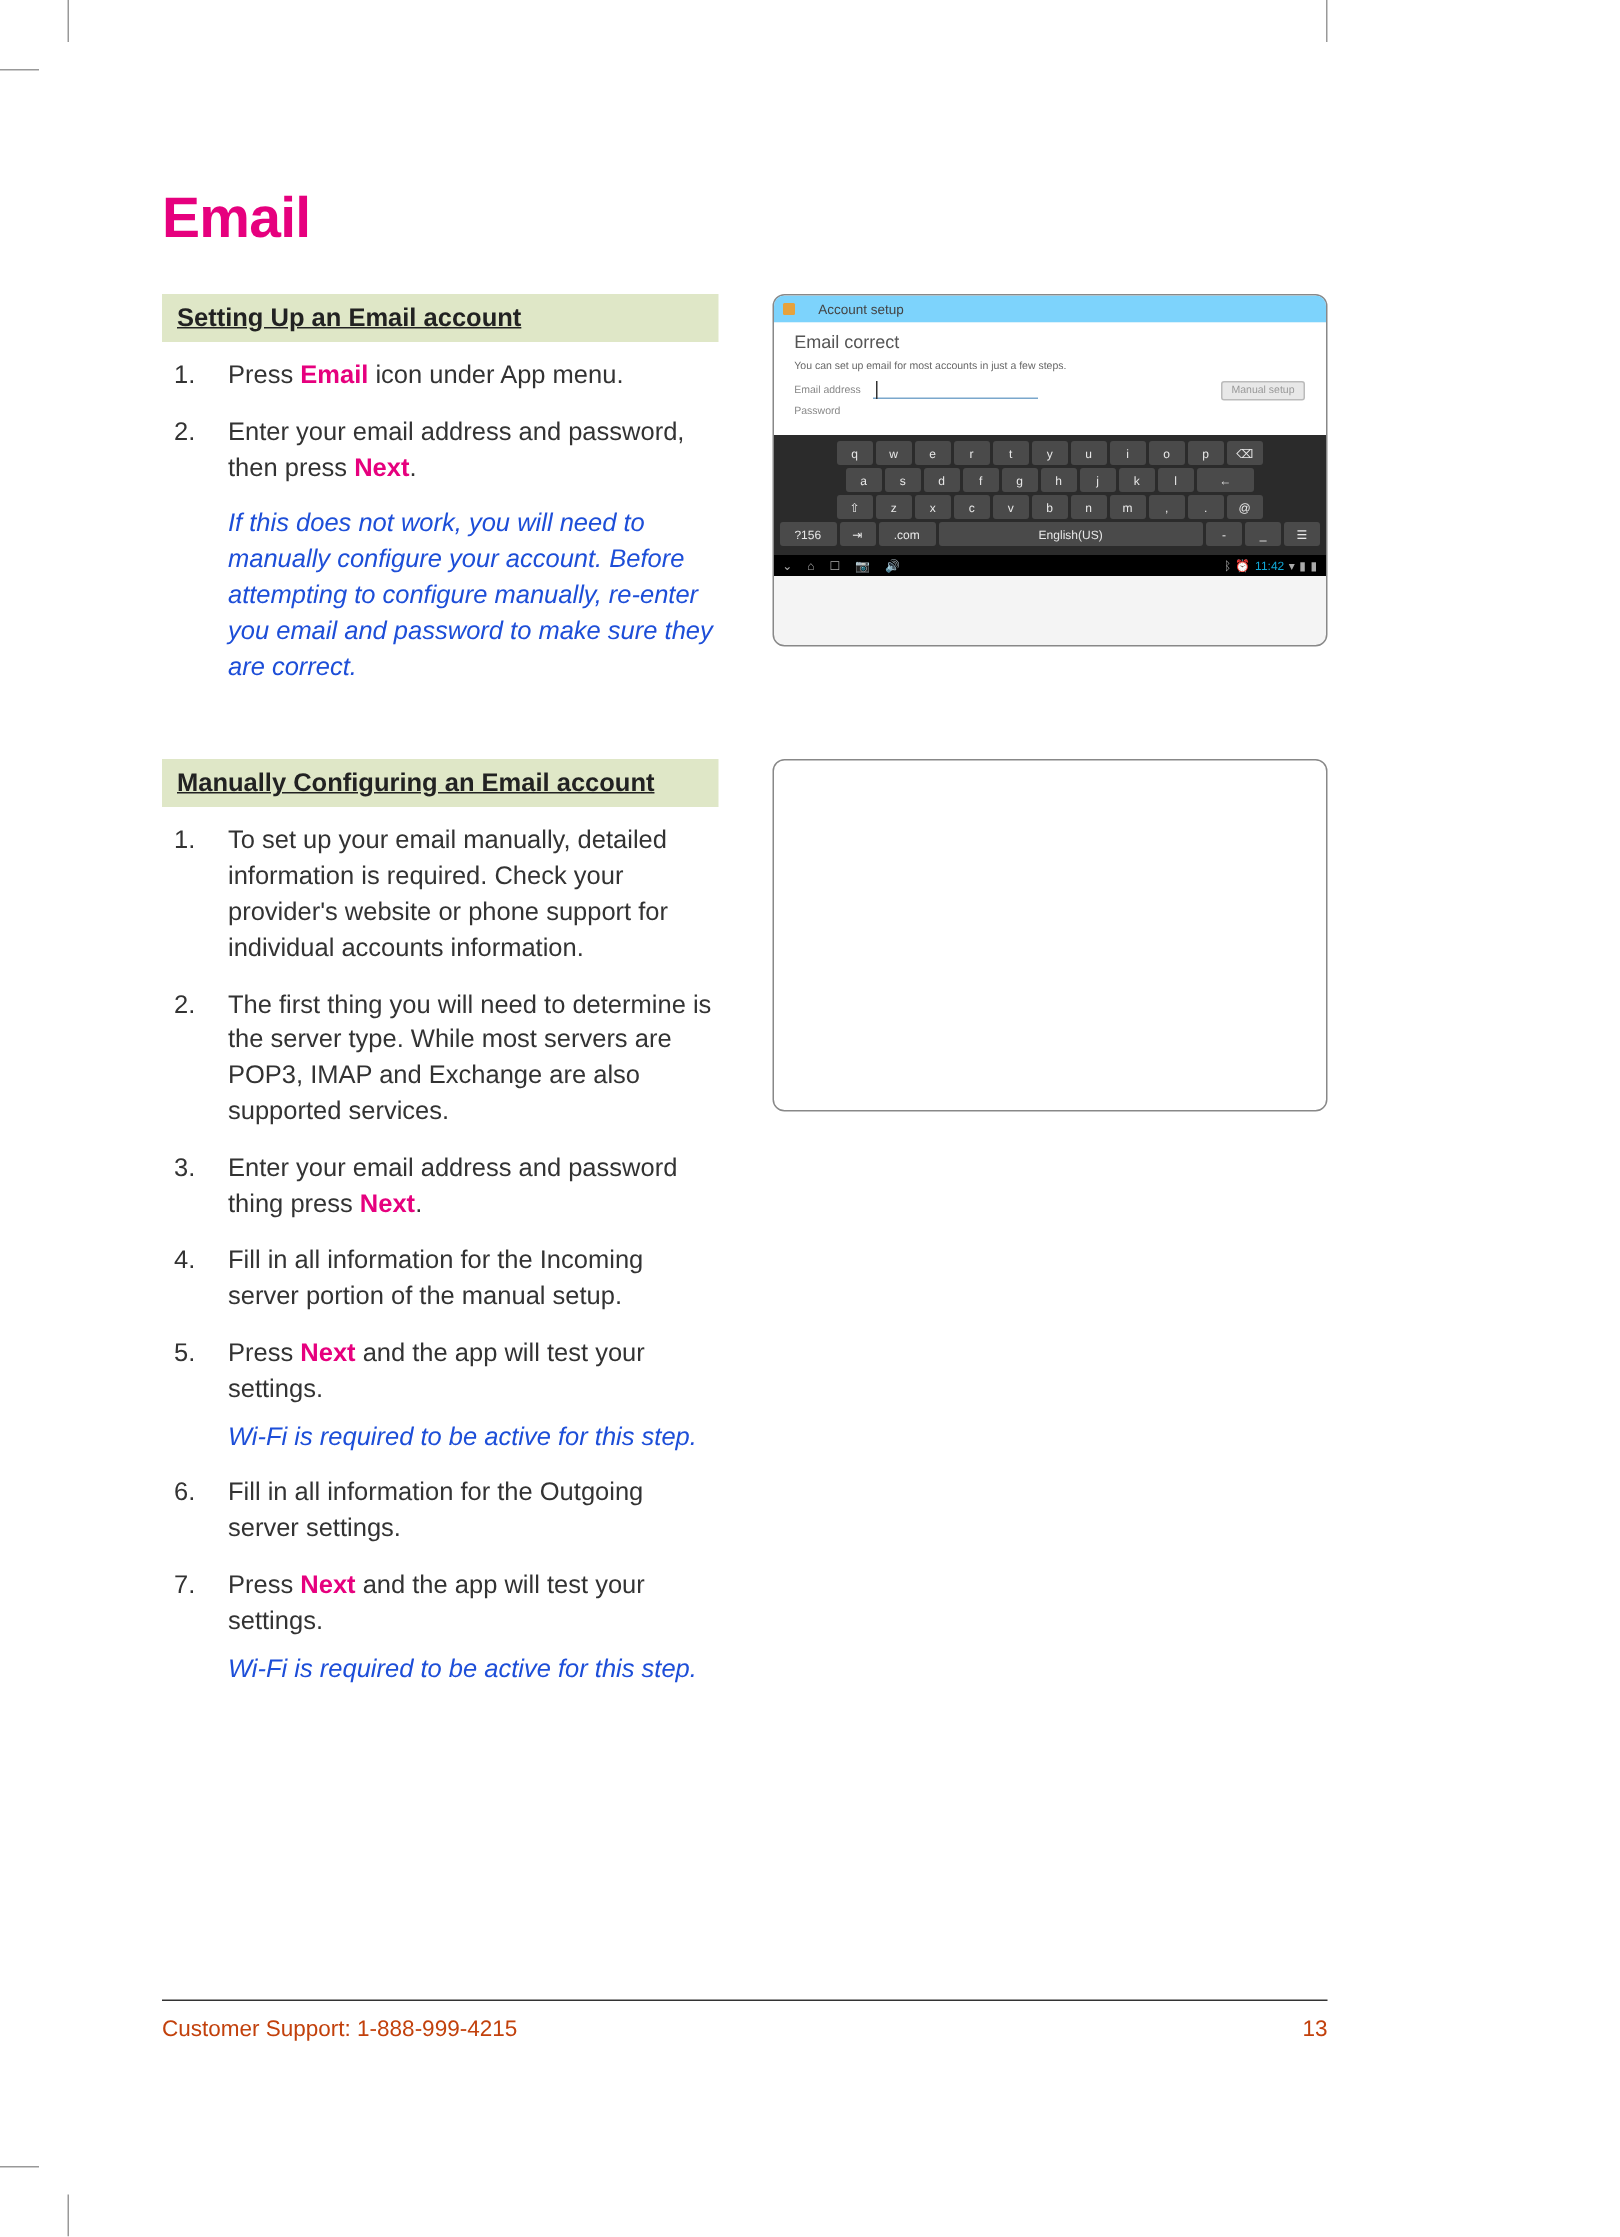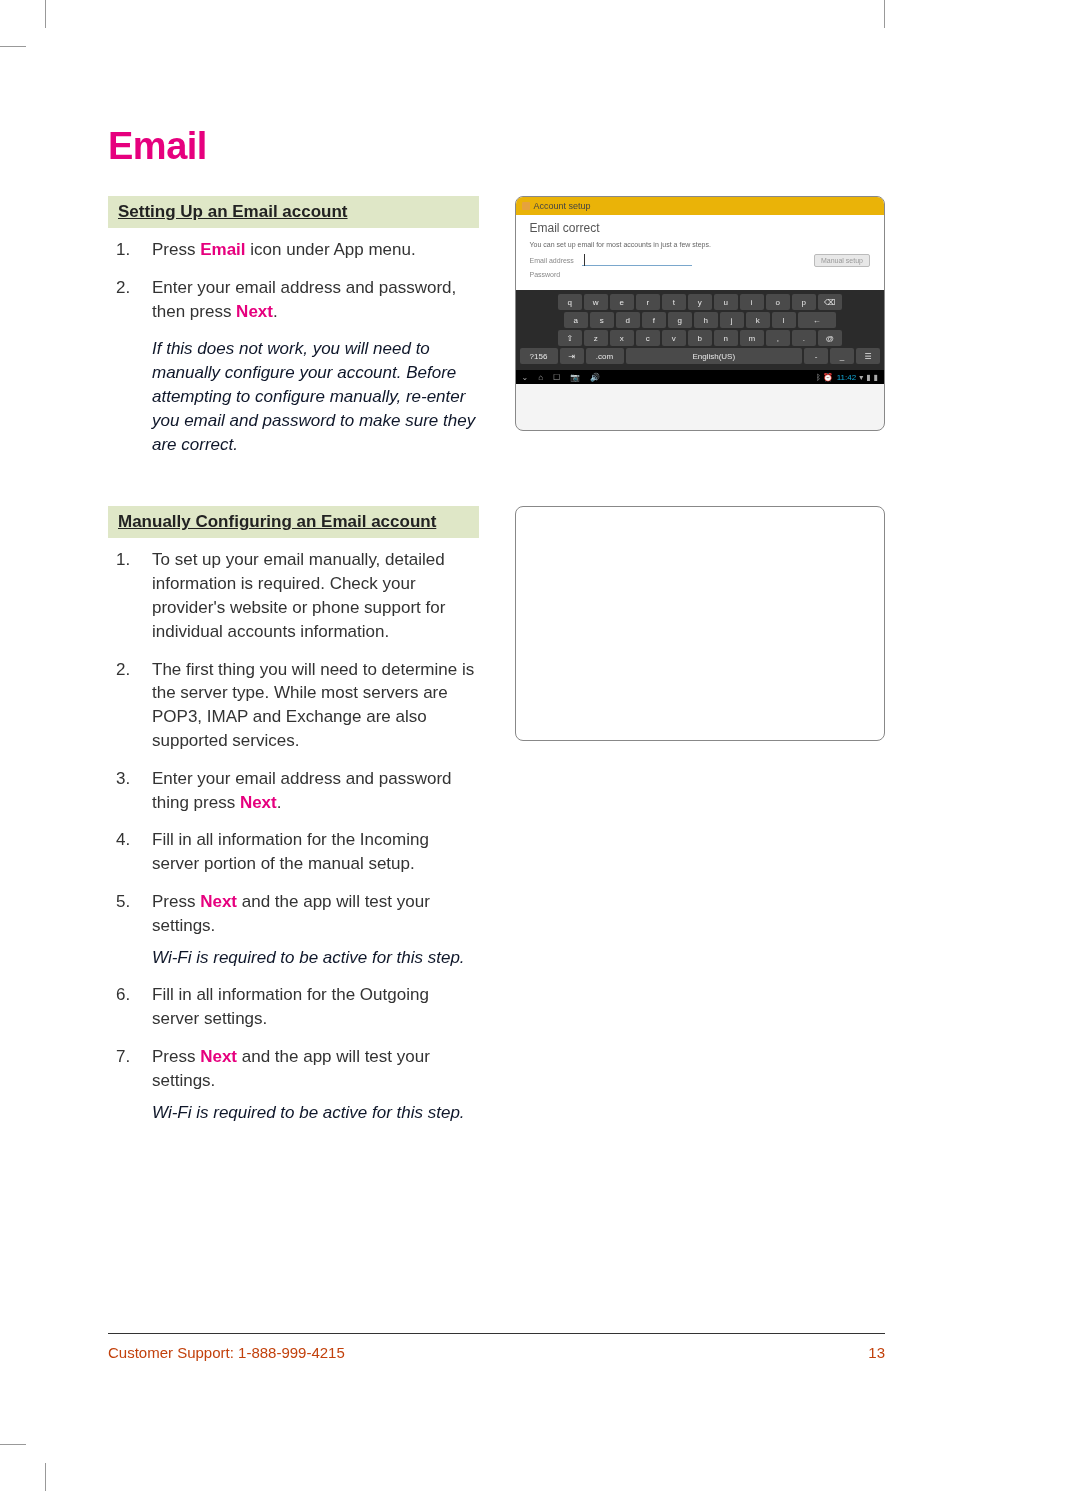--- a/index.html
+++ b/index.html
@@ -97,42 +97,42 @@
       content: counter(item) ".";
       position: absolute;
       left: 8px;
       font-weight: 400;
     }
     .italic-note {
       font-style: italic;
       margin: 8px 0 14px 44px;
       font-size: 17px;
       line-height: 1.4;
-      color: #0f172a;
+      color: #1d4ed8;
     }
     .bold { font-weight: 700; }
     .pink { color: #e6007e; }
 
     
     .screenshot {
       border: 1px solid #888;
       border-radius: 8px;
       background: #f4f4f4;
       overflow: hidden;
       font-size: 9px;
       color: #444;
       height: 235px;
       position: relative;
     }
     .sc-topbar {
-      background: #eab308;
+      background: #7dd3fc;
       padding: 4px 6px;
       display: flex;
       align-items: center;
-      gap: 4px;
+      gap: 16px;
       font-size: 9px;
     }
     .sc-topbar .ico { width: 8px; height: 8px; background: #e6a23c; border-radius: 1px; }
     .sc-body { background: #fff; padding: 6px 14px 8px 14px; }
     .sc-h { color: #555; font-size: 12px; margin-bottom: 6px; }
     .sc-sub { color: #666; font-size: 7px; margin-bottom: 6px; }
     .sc-field-row { display: flex; align-items: center; gap: 6px; margin-bottom: 4px; }
     .sc-field-label { font-size: 7px; color: #888; width: 46px; }
     .sc-field { border-bottom: 1px solid #7aa7cc; flex: 0 0 110px; height: 10px; position: relative; }
     .sc-field .cursor { position: absolute; left: 2px; top: -2px; height: 12px; border-left: 1px solid #333; }

